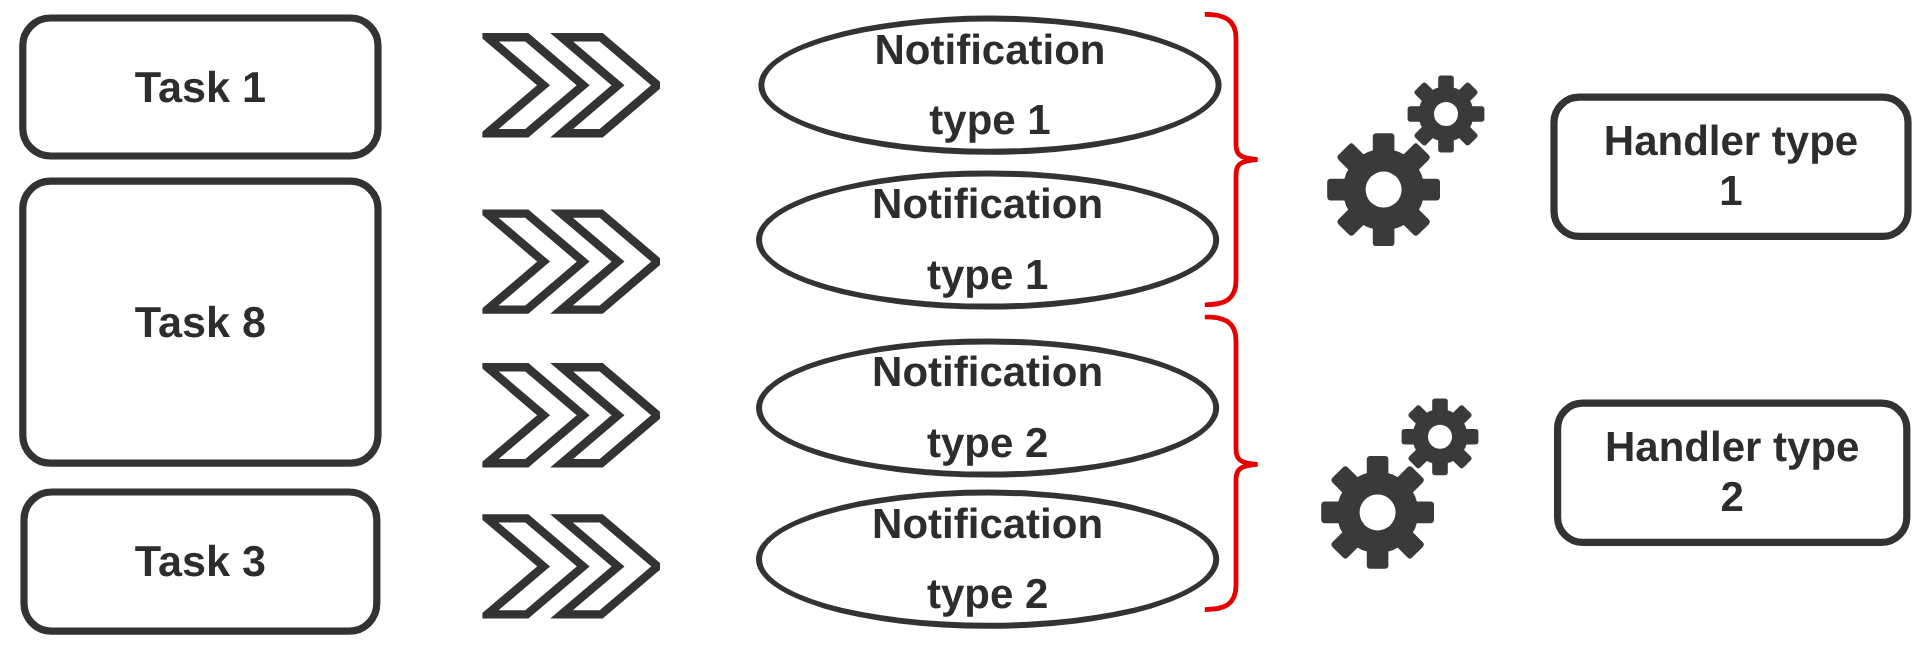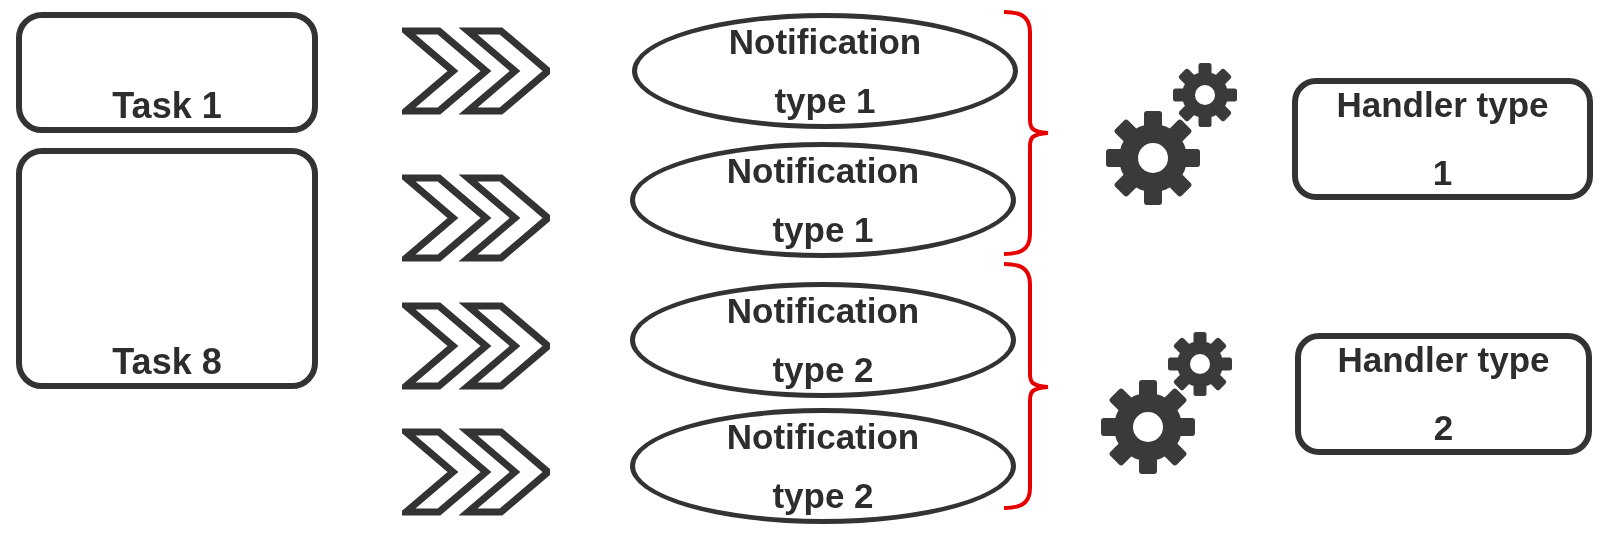--- a/index.html
+++ b/index.html
@@ -14,31 +14,31 @@
     height: 544px;
     background: #ffffff;
     overflow: hidden;
   }
   .abs { position: absolute; box-sizing: border-box; }
   .task-box {
     border: 6px solid #333333;
     border-radius: 26px;
     background: #ffffff;
     display: flex;
-    align-items: flex-end;
+    align-items: center;
     justify-content: center;
   }
   .handler-box {
     border: 6px solid #333333;
     border-radius: 24px;
     background: #ffffff;
     display: flex;
     flex-direction: column;
     align-items: center;
-    justify-content: space-between;
+    justify-content: center;
   }
   .ellipse {
     border: 5px solid #333333;
     border-radius: 50%;
     background: #ffffff;
     display: flex;
     flex-direction: column;
     align-items: center;
     justify-content: center;
     gap: 17px;
@@ -57,20 +57,23 @@
 </head>
 <body>
 
 <div id="canvas">
 
   <div class="abs task-box" style="left:16px; top:12px; width:302px; height:121px;">
     <span class="shape-label">Task 1</span>
   </div>
   <div class="abs task-box" style="left:16px; top:148px; width:302px; height:241px;">
     <span class="shape-label">Task 8</span>
+  </div>
+  <div class="abs task-box" style="left:17px; top:407px; width:300px; height:122px;">
+    <span class="shape-label">Task 3</span>
   </div>
 
   <svg class="abs" style="left:402px; top:27px;" width="148" height="88" viewBox="0 0 148 88">
     <polygon points="4,4 37,4 84,44 37,84 4,84 51,44" fill="#ffffff" stroke="#333333" stroke-width="7"></polygon>
     <polygon points="66,4 99,4 146,44 99,84 66,84 113,44" fill="#ffffff" stroke="#333333" stroke-width="7"></polygon>
   </svg>
   <svg class="abs" style="left:402px; top:174px;" width="148" height="88" viewBox="0 0 148 88">
     <polygon points="4,4 37,4 84,44 37,84 4,84 51,44" fill="#ffffff" stroke="#333333" stroke-width="7"></polygon>
     <polygon points="66,4 99,4 146,44 99,84 66,84 113,44" fill="#ffffff" stroke="#333333" stroke-width="7"></polygon>
   </svg>

